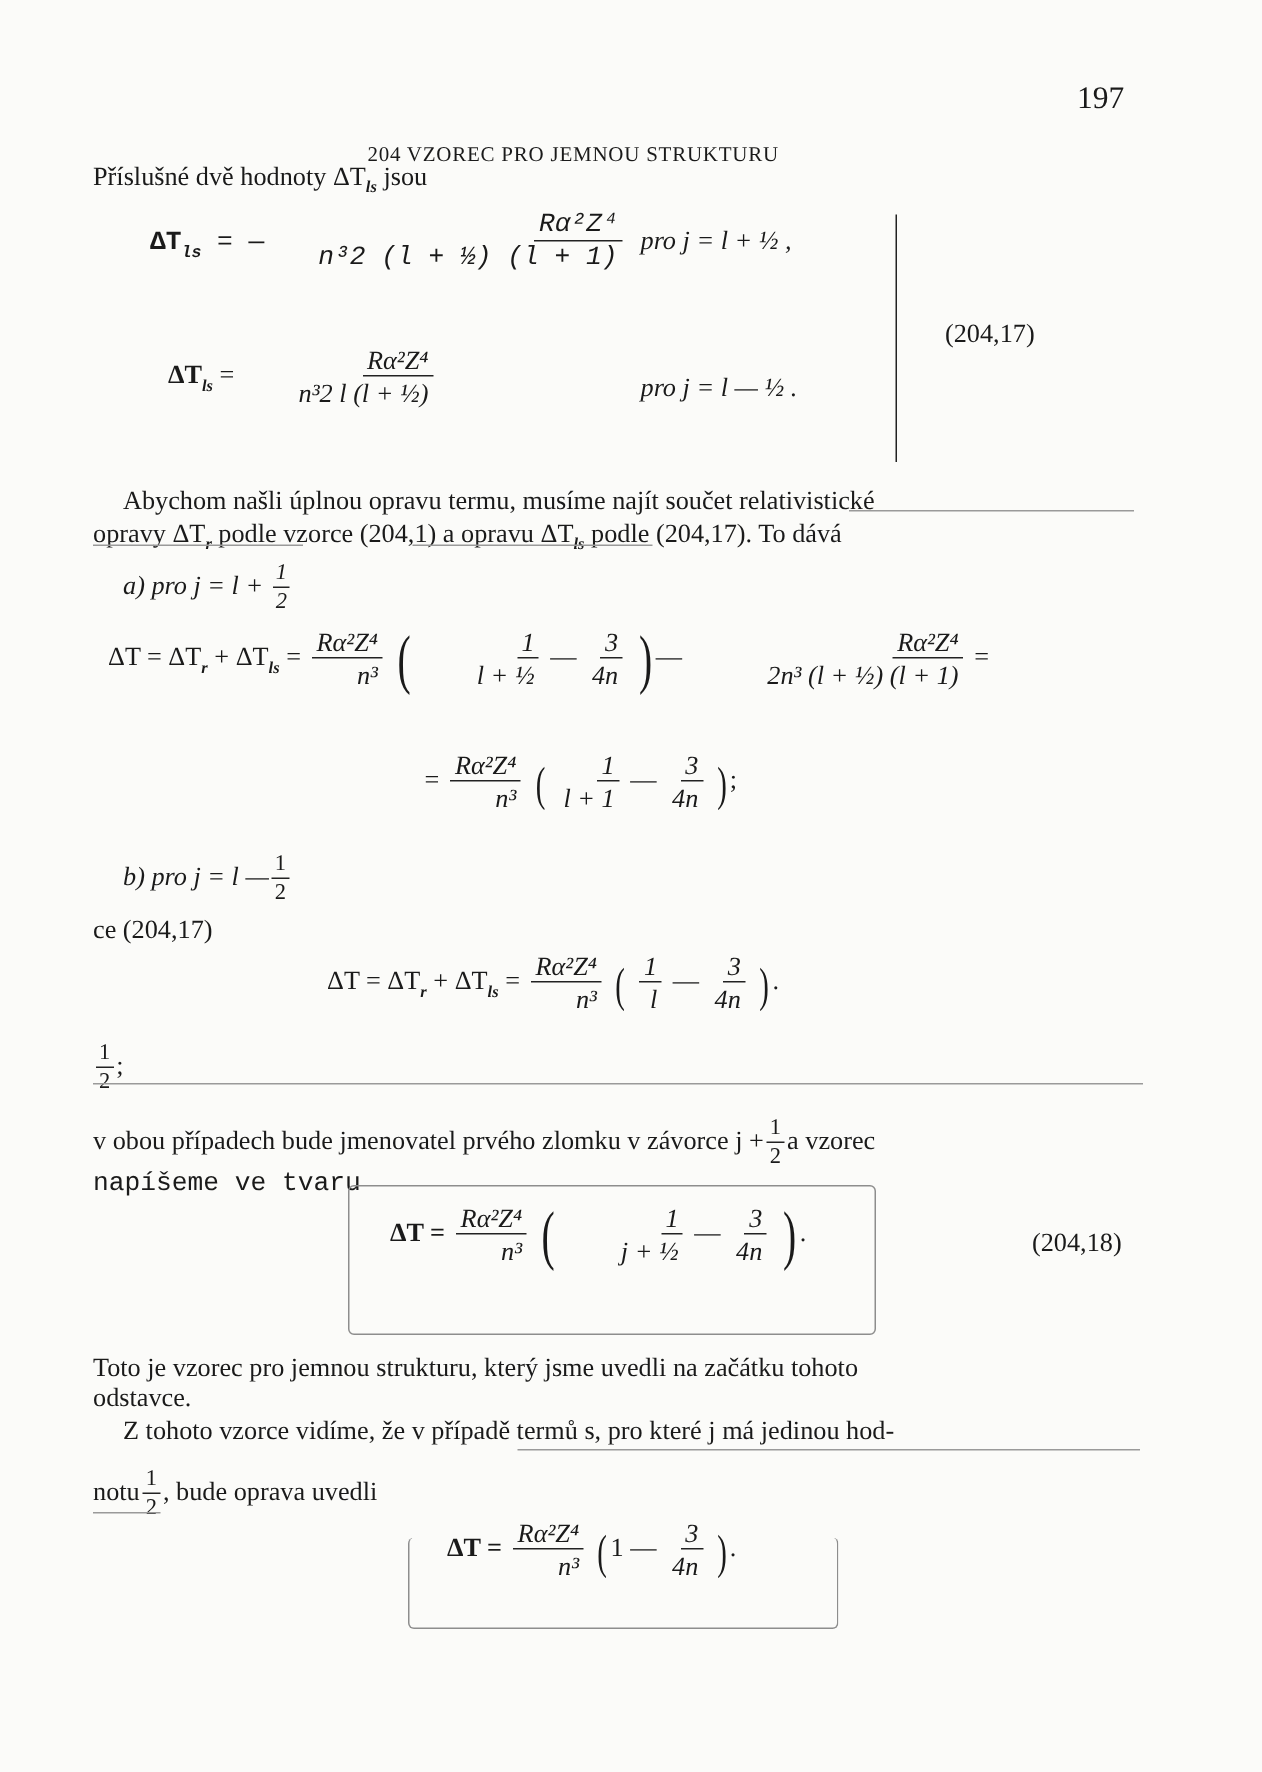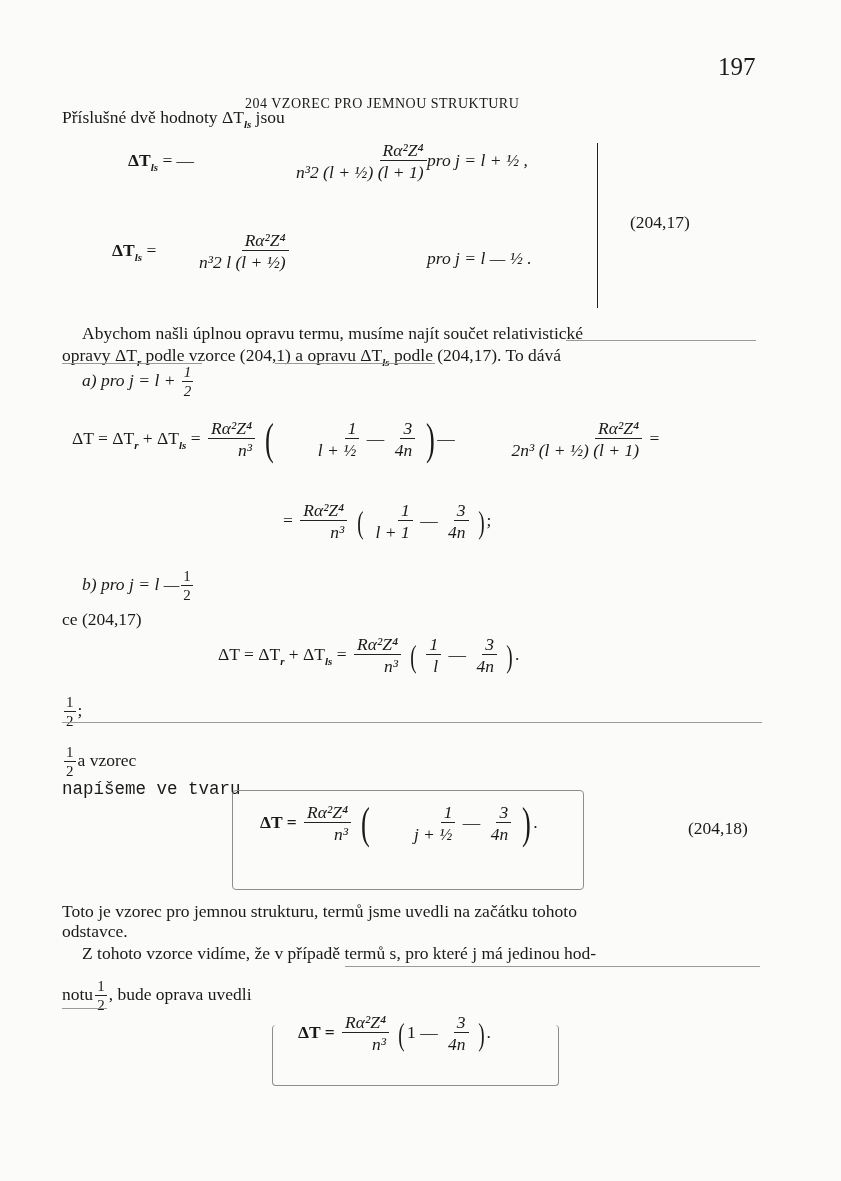--- a/index.html
+++ b/index.html
@@ -2,21 +2,21 @@
 <html><head>
 <meta charset="utf-8">
 <style>
   html, body { margin:0; padding:0; }
   body {
     width:841px; height:1181px; background:#fbfbf9; position:relative; overflow:hidden;
     font-family:"Liberation Serif","DejaVu Serif",serif; color:#1a1a1a;
   }
   .abs { position:absolute; }
   .hdr { font-size:14px; letter-spacing:0.5px; }
-  .pageno { font-size:25px; }
+  .pageno { font-size:21px; }
   .txt { font-size:17.5px; line-height:22px; white-space:nowrap; }
   .m { font-size:17.5px; white-space:nowrap; }
   .i { font-style:italic; }
   .b { font-weight:bold; }
   .sub { font-size:11px; vertical-align:-5px; font-style:italic; font-weight:bold; }
   .frac { display:inline-flex; flex-direction:column; align-items:flex-end; vertical-align:middle; margin:0 3px; }
   .frac > .num { padding:0 3px; border-bottom:1.2px solid #222; line-height:20px; }
   .frac > .den { padding:0 3px; line-height:22px; }
   .sfrac { display:inline-flex; flex-direction:column; align-items:center; vertical-align:middle; font-size:15px; margin:0 2px; }
   .sfrac > .num { border-bottom:1.1px solid #222; padding:0 2px; line-height:17px; }
@@ -31,21 +31,21 @@
 <body>
 
 <div class="abs hdr" style="left:245px;top:60px;margin-top:36px;">204 VZOREC PRO JEMNOU STRUKTURU</div>
 <div class="abs pageno" style="left:718px;top:53px;">197</div>
 
 <div class="abs txt" style="left:62px;top:106px;">
   <span>Příslušné dvě hodnoty ΔT</span><span class="sub">ls</span>
   <span>jsou</span>
 </div>
 
-<div class="abs m" style="left:128px;top:140px;">
+<div class="abs m" style="left:100px;top:140px;font-family:Liberation Mono, monospace;">
   <span class="b">ΔT</span><span class="sub">ls</span>
   <span>= —</span>
   <span class="frac i" style="min-width:225px;">
     <span class="num">Rα²Z⁴</span>
     <span class="den">n³2 (l + ½) (l + 1)</span>
   </span>
 </div>
 <div class="abs m i" style="left:427px;top:150px;">pro j = l + ½ ,</div>
 
 <div class="abs m" style="left:112px;top:230px;">
@@ -62,21 +62,21 @@
 <div class="abs m" style="left:630px;top:212px;">(204,17)</div>
 
 <div class="abs txt" style="left:82px;top:322px;">Abychom našli úplnou opravu termu, musíme najít součet relativistické</div>
 <div class="abs txt" style="left:62px;top:344px;">
   <span>opravy ΔT</span><span class="sub">r</span><span> podle vzorce (204,1) a opravu ΔT</span><span class="sub">ls</span><span> podle (204,17). To dává</span>
 </div>
 <div class="pencil-line" style="left:566px;top:340px;width:190px;"></div>
 <div class="pencil-line" style="left:62px;top:363px;width:140px;"></div>
 <div class="pencil-line" style="left:275px;top:363px;width:160px;"></div>
 
-<div class="abs txt i" style="left:82px;top:364px;">
+<div class="abs txt i" style="left:82px;top:374px;">
   <span>a) pro j = l +</span>
   <span class="sfrac">
       <span class="num">1</span>
       <span class="den">2</span>
     </span>
 </div>
 
 <div class="abs m" style="left:72px;top:418px;">
   <span>ΔT = ΔT</span><span class="sub">r</span><span> + ΔT</span><span class="sub">ls</span><span> =</span>
   <span class="frac i">
@@ -147,21 +147,21 @@
 </div>
 
 <div class="abs txt" style="left:62px;top:694px;">
   <span class="sfrac">
       <span class="num">1</span>
       <span class="den">2</span>
     </span><span>;</span>
 </div>
 <div class="pencil-line" style="left:62px;top:722px;width:700px;"></div>
 <div class="abs txt" style="left:62px;top:744px;">
-  <span class="sfrac">
+  <span>v obou případech bude jmenovatel prvého zlomku v závorce j +</span><span class="sfrac">
       <span class="num">1</span>
       <span class="den">2</span>
     </span><span>a vzorec</span>
 </div>
 <div class="abs txt" style="left:62px;top:778px;font-family:Liberation Mono, monospace;">napíšeme ve tvaru</div>
 
 <div class="pencil-box" style="left:232px;top:790px;width:350px;height:98px;"></div>
 <div class="abs m" style="left:260px;top:802px;">
   <span class="b">ΔT =</span>
   <span class="frac i">
@@ -175,21 +175,21 @@
     </span>
   <span>—</span>
   <span class="frac i">
       <span class="num">3</span>
       <span class="den">4n</span>
     </span>
   <span class="paren">)</span><span>.</span>
 </div>
 <div class="abs m" style="left:688px;top:818px;">(204,18)</div>
 
-<div class="abs txt" style="left:62px;top:900px;">Toto je vzorec pro jemnou strukturu, termů jsme uvedli na začátku tohoto</div>
+<div class="abs txt" style="left:62px;top:900px;">Toto je vzorec pro jemnou strukturu, který jsme uvedli na začátku tohoto</div>
 <div class="abs txt" style="left:62px;top:920px;">odstavce.</div>
 
 <div class="abs txt" style="left:82px;top:942px;">Z tohoto vzorce vidíme, že v případě termů s, pro které j má jedinou hod-</div>
 <div class="pencil-line" style="left:345px;top:966px;width:415px;"></div>
 <div class="abs txt" style="left:62px;top:978px;">
   <span>notu</span><span class="sfrac">
       <span class="num">1</span>
       <span class="den">2</span>
     </span><span>, bude oprava uvedli</span>
 </div>

